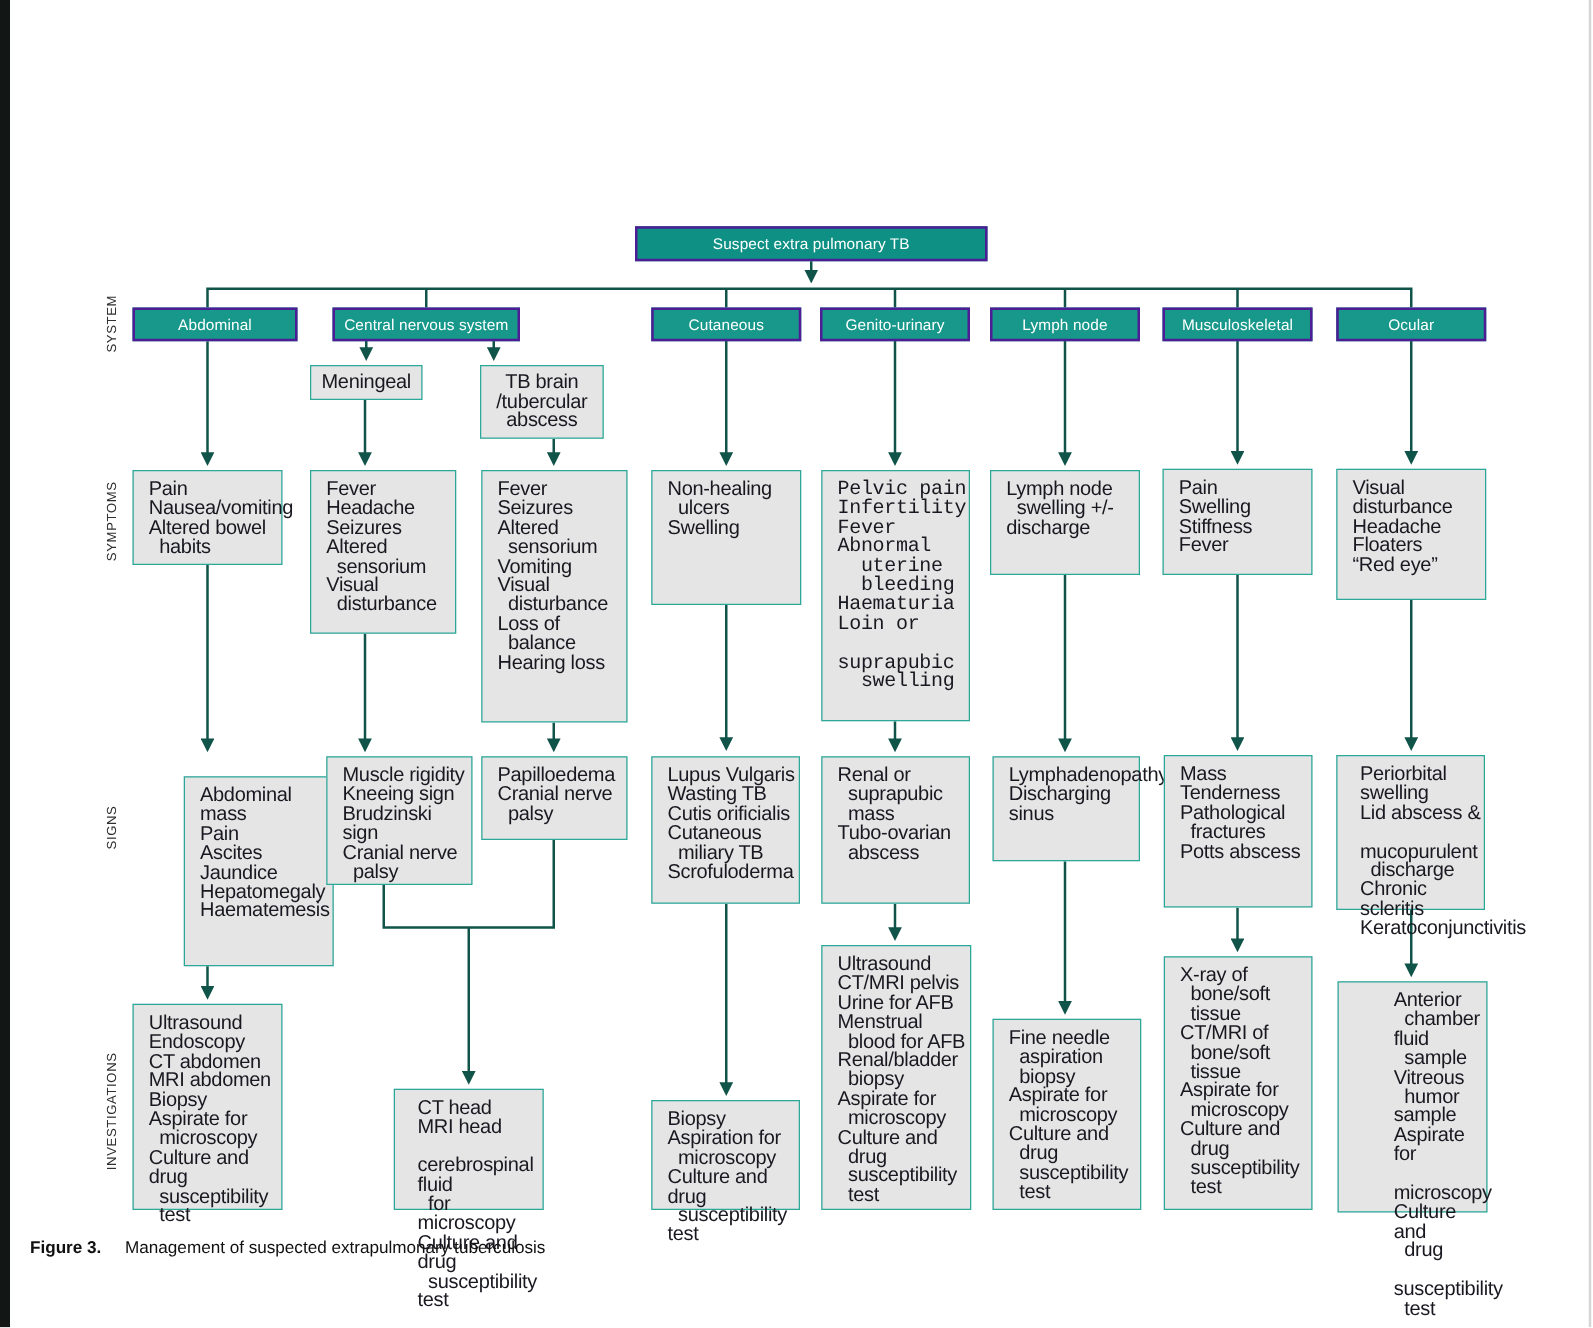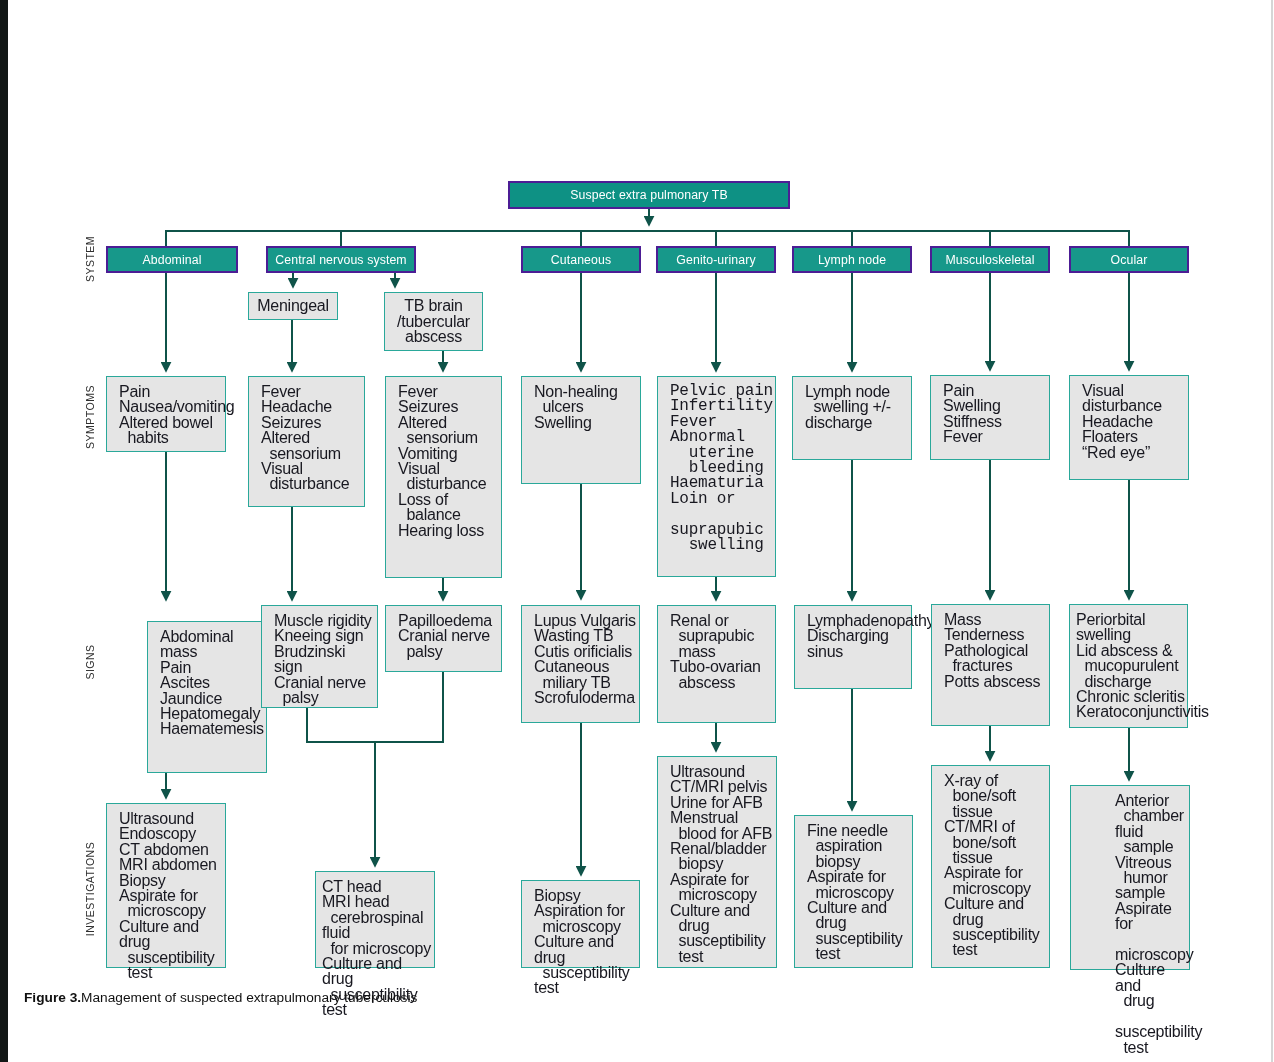--- a/index.html
+++ b/index.html
@@ -13,31 +13,31 @@
   .box{position:absolute;box-sizing:border-box;}
   .hdr{background:#17988a;border:2px solid #4c1d95;color:#ffffff;
        display:flex;align-items:center;justify-content:center;text-align:center;
        font-size:12.3px;letter-spacing:.1px;}
   .root{background:#0e9184;}
   .lite{background:#e5e5e5;border:1.6px solid #2aa89a;color:#181820;
         font-size:16px;line-height:15.4px;letter-spacing:-0.25px;
         white-space:pre-wrap;padding:7px 2px 4px 12px;}
   .lite.mid{display:flex;align-items:center;justify-content:center;
             text-align:center;padding:2px;}
-  .lite.tight{padding-left:6px;}
+  .lite.tight{padding-left:18px;}
 
   .rowlab{position:absolute;transform:translate(-50%,-50%) rotate(-90deg);
           font-size:10.5px;letter-spacing:.5px;color:#2f2f2f;white-space:nowrap;}
   #lab-system{left:90px;top:259px;}
   #lab-symptoms{left:90px;top:417px;}
   #lab-signs{left:90px;top:662px;}
   #lab-investigations{left:90px;top:889px;}
 
   .caption{position:absolute;left:24px;top:990px;font-size:13.7px;color:#101010;}
-  .caption b{font-weight:bold;margin-right:0;}
+  .caption b{font-weight:bold;margin-right:19px;}
 
   #b-root{left:508px;top:181px;width:282px;height:28px;}
   #b-abd-sys{left:106px;top:246px;width:132px;height:27px;}
   #b-cns-sys{left:266px;top:246px;width:150px;height:27px;}
   #b-cut-sys{left:521px;top:246px;width:120px;height:27px;}
   #b-gu-sys{left:656px;top:246px;width:120px;height:27px;}
   #b-ly-sys{left:792px;top:246px;width:120px;height:27px;}
   #b-msk-sys{left:930px;top:246px;width:120px;height:27px;}
   #b-oc-sys{left:1069px;top:246px;width:120px;height:27px;}
   #b-men-sub{left:248px;top:292px;width:90px;height:28px;}

